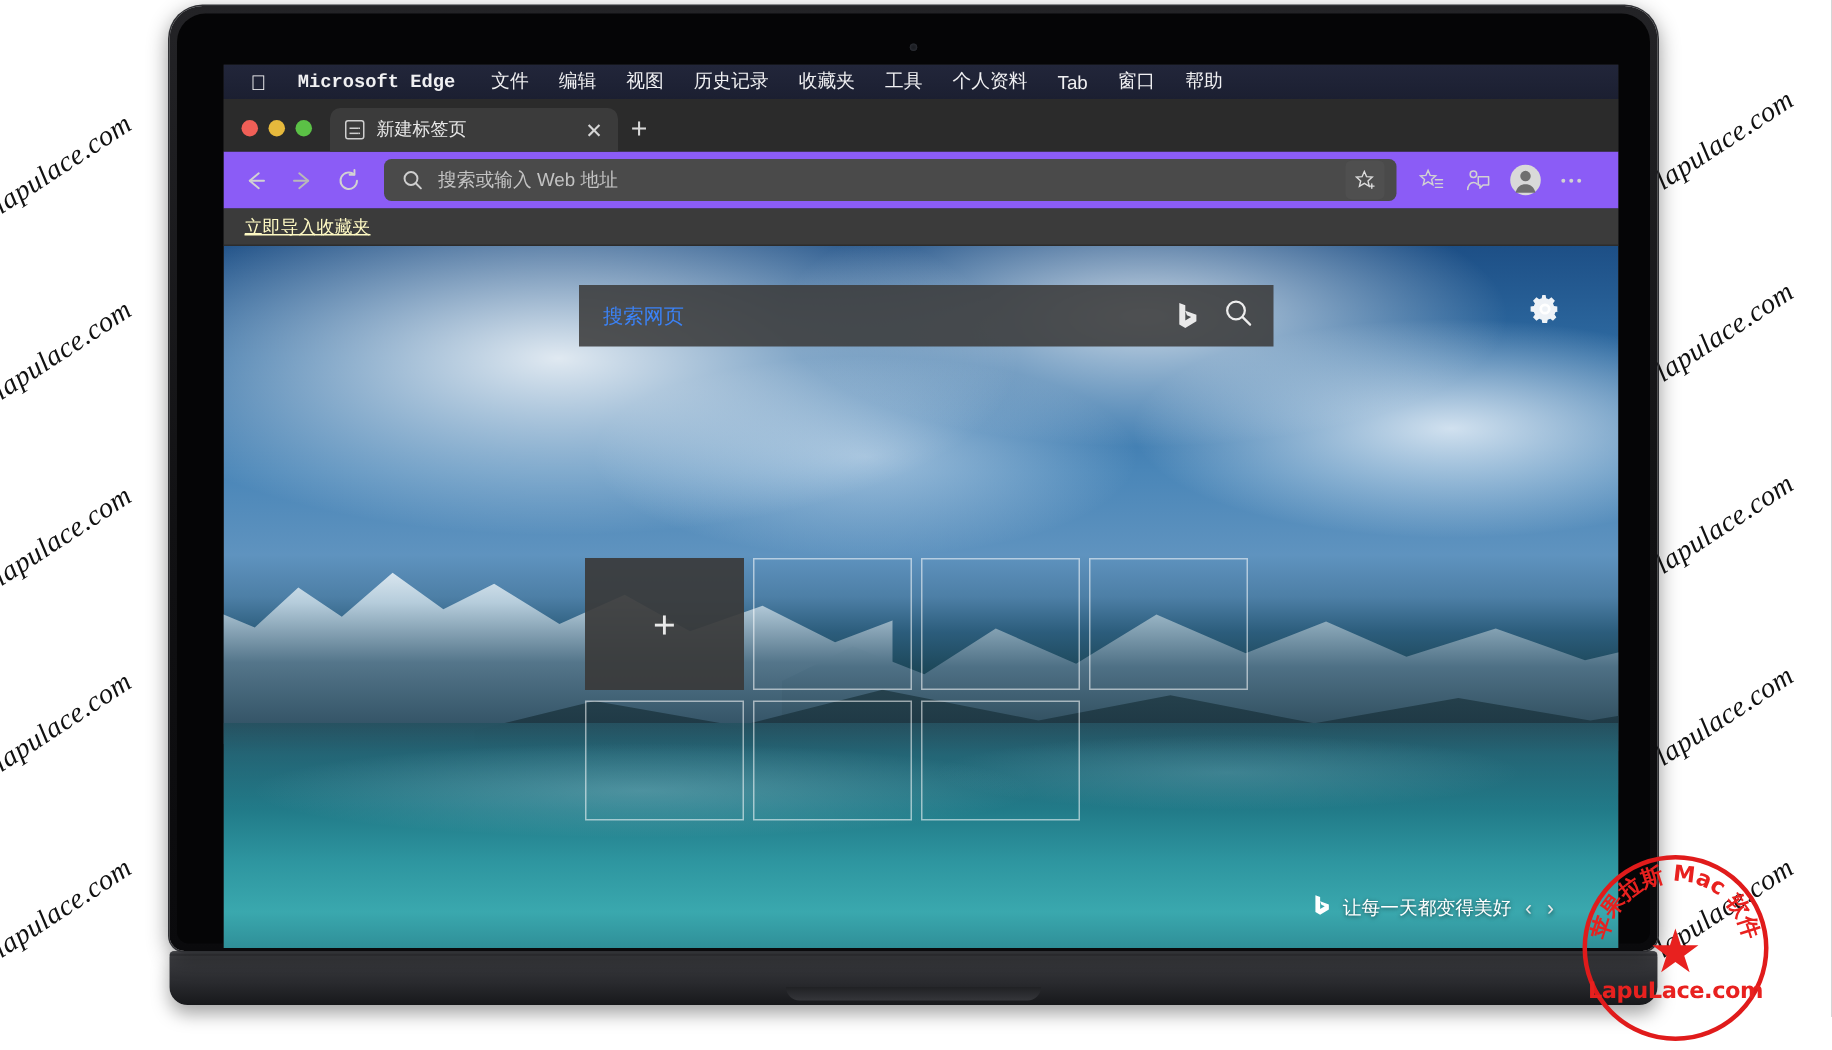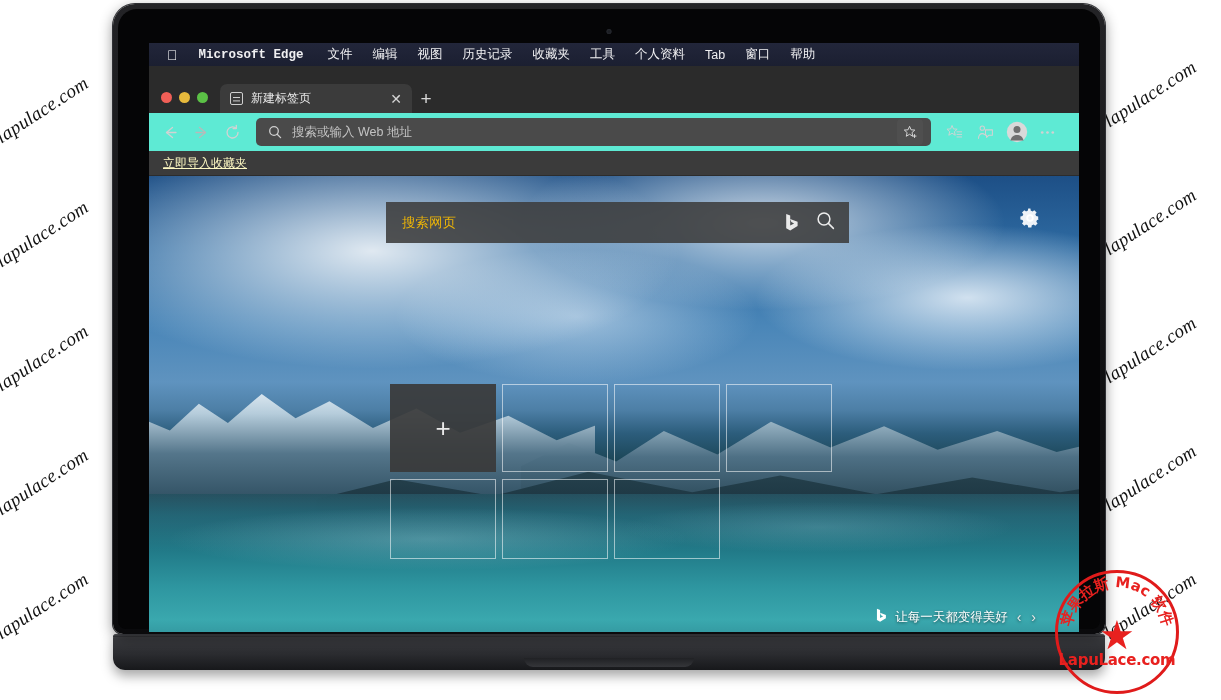--- a/index.html
+++ b/index.html
@@ -99,21 +99,21 @@
     padding: 0 11px 0 8px;
     color:#fff;
   }
   .menubar .mb-item { padding: 0 10px; white-space: nowrap; }
   .menubar .mb-item.bold { font-weight: bold; padding-right: 14px; font-family: Liberation Mono, monospace;}
 
   
   .edge { width: 100%; height: calc(100% - 23px); background:#202124; position: relative; }
 
   .tabstrip {
-    height: 47px; background:#2b2b2b;
+    height: 35px; background:#2b2b2b;
     display:flex; align-items:flex-end; padding-left: 10px;
     position: relative;
   }
   .traffic { display:flex; align-items:center; gap:7px; padding: 0 12px 10px 2px; }
   .dot { width: 11px; height: 11px; border-radius: 50%; }
   .dot.r { background:#f05f57; }
   .dot.y { background:#e6b93c; }
   .dot.g { background:#5bc146; }
 
   .tab {
@@ -136,21 +136,21 @@
   .tab-favicon:after{
     content:""; position:absolute; right:1.6px; top:3.5px; width:1.8px; height:1.6px;
     background:#cfcfcf; box-shadow:0 3.4px 0 #cfcfcf;
   }
   .tab-title { flex:1 1 auto; overflow:hidden; white-space:nowrap; }
   .tab-close { width:16px; text-align:center; color:#d6d6d6; font-size:14px; line-height:1; }
   .newtab { width: 28px; height:29px; display:flex; align-items:center; justify-content:center;
             color:#d8d8d8; font-size:19px; font-weight: 300; }
 
   .toolbar {
-    height: 38px; background:#5eead4;
+    height: 38px; background:#8b5cf6;
     display:flex; align-items:center; gap: 0px; padding: 0 16px 0 6px;
   }
   .tb-btn {
     width: 31px; height: 29px; display:flex; align-items:center; justify-content:center;
     color:#d2d2d2; border-radius:4px; flex:0 0 auto;
   }
   .omnibox {
     flex: 1 1 auto; height: 28px; background:#4a4a4a; border-radius: 5px;
     display:flex; align-items:center; gap:10px; padding: 0 8px 0 12px;
     margin: 0 8px;
@@ -208,21 +208,21 @@
       radial-gradient(ellipse 40% 30% at 30% 30%, rgba(190,225,235,.28), rgba(255,255,255,0) 70%),
       radial-gradient(ellipse 30% 24% at 72% 22%, rgba(160,210,222,.22), rgba(255,255,255,0) 70%),
       linear-gradient(180deg, rgba(255,255,255,.06), rgba(255,255,255,0) 40%);
   }
 
   .search-wrap {
     position:absolute; left:237px; top:26px; width:463px; height:41px;
     background: rgba(60,60,60,.88);
     display:flex; align-items:center; padding: 0 14px 0 16px;
   }
-  .search-wrap .ph { flex:1 1 auto; color:#eab308; font-size:13.5px; }
+  .search-wrap .ph { flex:1 1 auto; color:#3b82f6; font-size:13.5px; }
   .bing-b {
     width:16px; height:20px; margin-right:16px;
     display:flex; align-items:center; justify-content:center;
   }
   .gear {
     position:absolute; right:39px; top:32px;
     color:#fff;
   }
 
   .tiles {

